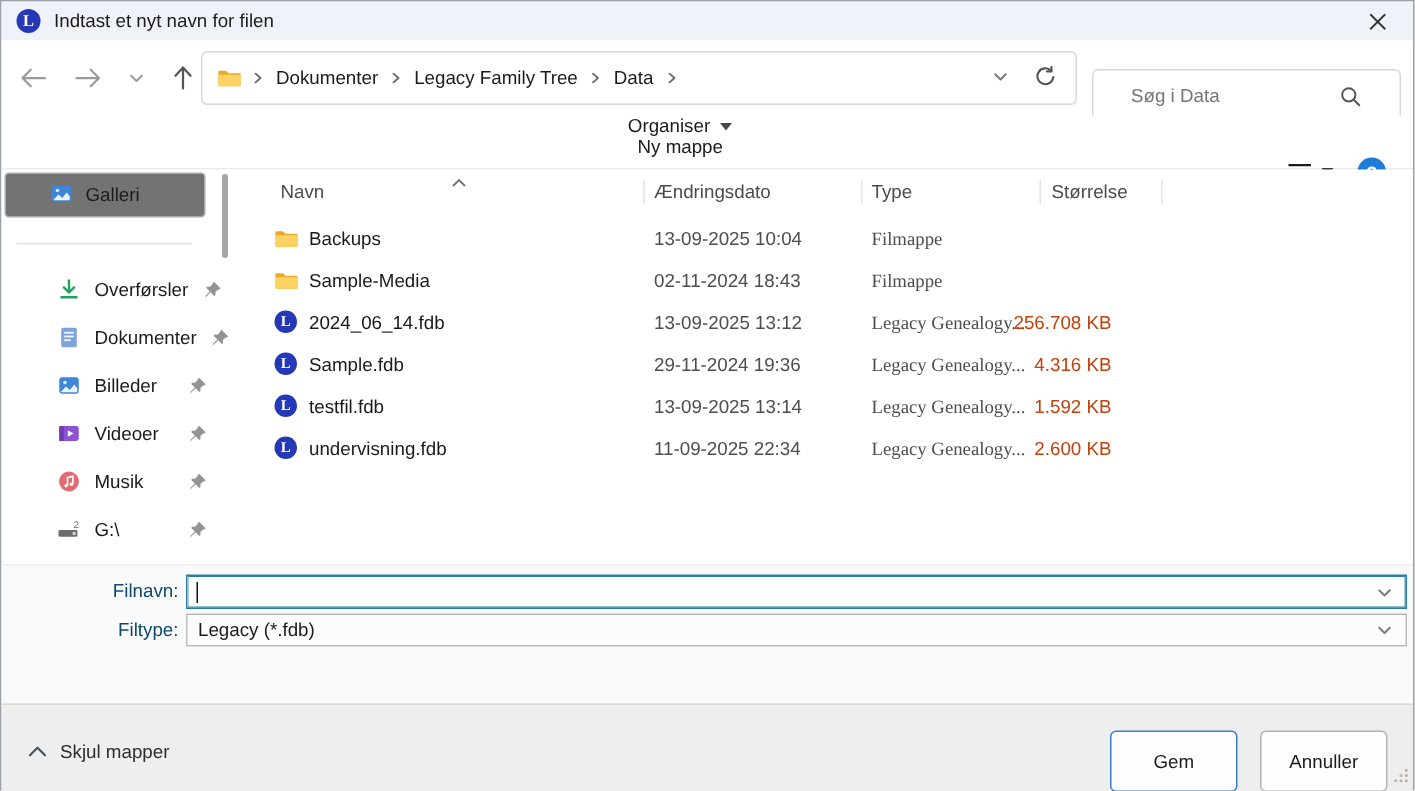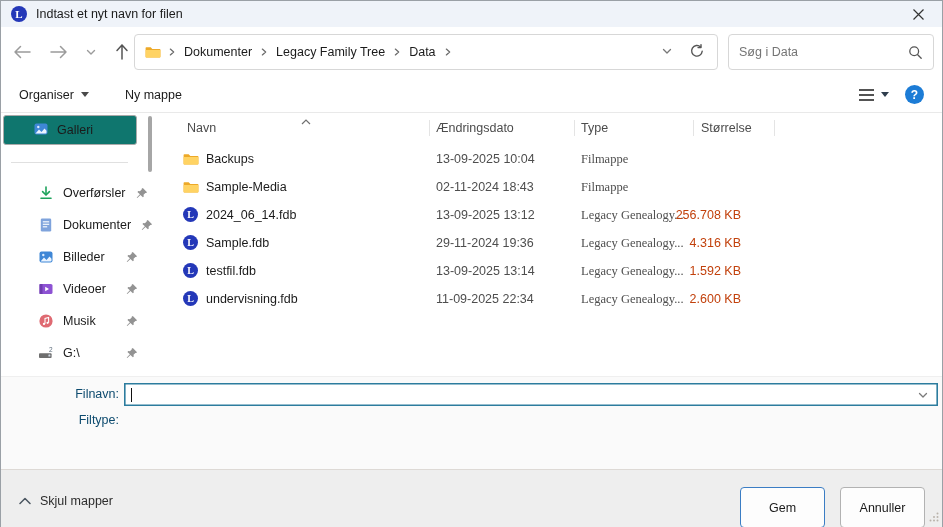--- a/index.html
+++ b/index.html
@@ -20,41 +20,41 @@
   
   .toolbar{position:absolute;top:26px;left:0;right:0;height:50px;background:#fff;}
   .nav{position:absolute;left:12px;top:0;height:50px;display:flex;align-items:center;gap:17px;}
   .nav span{display:inline-flex;}
   .addressbar{position:absolute;left:133px;top:7px;width:584px;height:36px;
     border:1px solid #d7d7d7;border-radius:4px;display:flex;align-items:center;
     padding:0 10px;gap:4px;background:#fff;}
   .bc-item{padding:0 4px;white-space:nowrap;cursor:pointer;}
   .bc-chev{display:inline-flex;margin:0 1px;}
   .addr-right{margin-left:auto;display:flex;align-items:center;gap:16px;padding-right:2px;}
-  .searchbox{position:absolute;left:727px;top:7px;width:206px;height:36px;
+  .searchbox{position:absolute;left:727px;top:19px;width:206px;height:36px;
     border:1px solid #d7d7d7;border-radius:4px;display:flex;align-items:center;
-    padding:0 10px;background:#fff;color:#757575;}
+    padding:0 25px;background:#fff;color:#757575;}
   .searchbox .mag{margin-left:auto;display:inline-flex;}
 
   
   .commandbar{position:absolute;top:76px;left:0;right:0;height:36px;background:#fff;
-    display:flex;align-items:center;padding:0 18px;border-bottom:1px solid #e9e9e9;}
+    display:flex;align-items:center;padding:0 18px;border-bottom:1px solid #e9e9e9;flex-direction:column;}
   .cmd-btn{display:flex;align-items:center;gap:7px;margin-right:36px;cursor:pointer;}
   .tri-down{width:0;height:0;border-left:4px solid transparent;border-right:4px solid transparent;
     border-top:5px solid #4a4a4a;}
   .cmd-right{margin-left:auto;display:flex;align-items:center;gap:16px;}
   .view-btn{display:flex;align-items:center;gap:6px;cursor:pointer;}
   .view-btn .tri-down{border-top-color:#2f3d4d;}
   .help-circle{display:inline-flex;align-items:center;justify-content:center;width:19px;height:19px;
     border-radius:50%;background:#1c7cd6;color:#fff;font-weight:bold;font-size:12px;cursor:pointer;}
 
   
   .content{position:absolute;top:112px;left:0;right:0;height:263px;background:#fff;}
   .sidebar{position:absolute;left:0;top:0;width:157px;height:100%;}
-  .galleri{position:absolute;left:2px;top:2px;width:134px;height:30px;background:#0f766e;
+  .galleri{position:absolute;left:2px;top:2px;width:134px;height:30px;background:#737373;
     border:1px solid #aaa;border-radius:3px;display:flex;align-items:center;
     padding-left:29px;gap:8px;cursor:pointer;}
   .side-divider{position:absolute;left:10px;top:49px;width:117px;height:1px;background:#e0e0e0;}
   .side-items{position:absolute;left:0;top:64px;width:147px;}
   .side-item{height:32px;display:flex;align-items:center;padding-left:37px;gap:9px;cursor:pointer;}
   .side-item .pin{margin-left:auto;margin-right:10px;display:inline-flex;}
   .side-item .ic{display:inline-flex;width:16px;justify-content:center;}
   .side-scroll{position:absolute;left:147px;top:3px;width:4px;height:56px;background:#a6a6a6;border-radius:2px;}
 
   .filearea{position:absolute;left:158px;top:0;right:0;height:100%;}
@@ -411,20 +411,28 @@
     <div class="fn-input">
       <span class="caret"></span>
       <span></span>
       <span class="field-chev">
         <svg width="12" height="12" viewBox="0 0 12 12" fill="none" stroke="#7a7a7a" stroke-width="1.3" stroke-linecap="round" stroke-linejoin="round">
             <path d="M2.5 4.5 6 8l3.5-3.5"></path>
           </svg>
       </span>
     </div>
     <span class="f-label lbl-type">Filtype:</span>
+    <div class="combo">
+      <span>Legacy (*.fdb)</span>
+      <span class="field-chev">
+        <svg width="12" height="12" viewBox="0 0 12 12" fill="none" stroke="#7a7a7a" stroke-width="1.3" stroke-linecap="round" stroke-linejoin="round">
+            <path d="M2.5 4.5 6 8l3.5-3.5"></path>
+          </svg>
+      </span>
+    </div>
   </div>
 
   <div class="footer">
     <span class="hide-folders">
       <svg width="12" height="8" viewBox="0 0 12 8" fill="none" stroke="#4a5560" stroke-width="1.5" stroke-linecap="round" stroke-linejoin="round">
           <path d="M1 6.5 6 1.5l5 5"></path>
         </svg>
       <span>Skjul mapper</span>
     </span>
     <span class="btn btn-gem">

